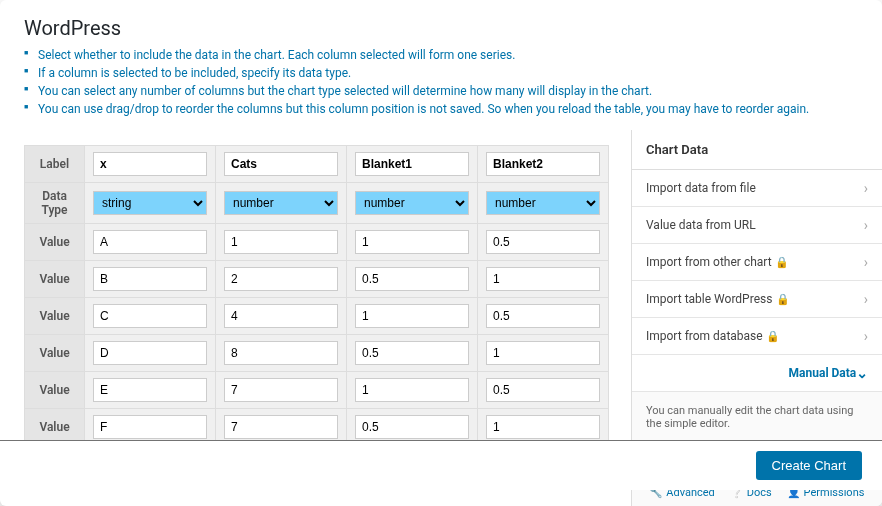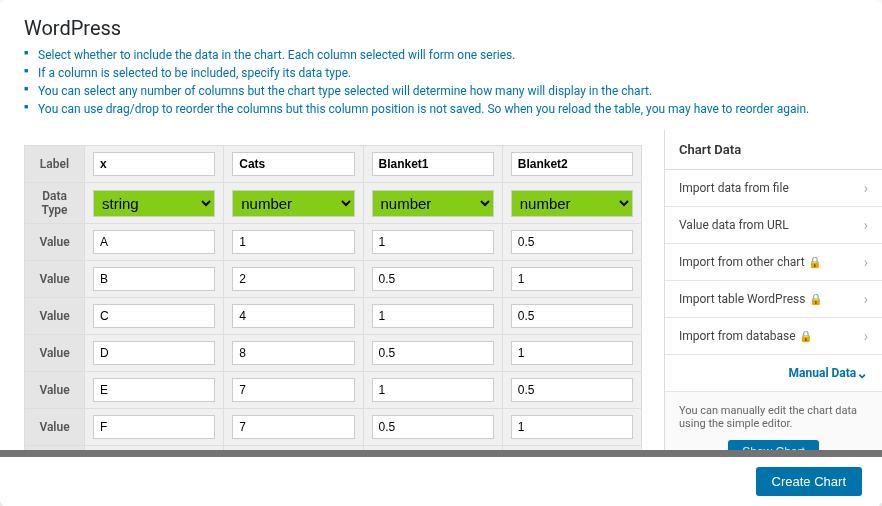--- a/index.html
+++ b/index.html
@@ -9,35 +9,35 @@
 .title { font-size: 20px; font-weight: 400; color: #23282d; margin-bottom: 8px; }
 .bullets { list-style: none; padding-left: 0; }
 .bullets li { position: relative; padding-left: 14px; margin-bottom: 4px; font-size: 12px; color: #0073aa; }
 .bullets li::before { content: "■"; position: absolute; left: 0; top: 1px; color: #0073aa; font-size: 7px; }
 .main { display: flex; height: calc(100% - 130px); }
 .table-wrap { flex: 1; padding: 0 0 0 24px; overflow: hidden; }
 .data-table { width: 100%; border-collapse: collapse; margin-top: 15px; }
 .data-table td, .data-table th { padding: 6px 8px; border: 1px solid #ddd; background: #f0f0f0; }
 .data-table .rowhead { background: #e5e5e5; text-align: center; font-size: 12px; font-weight: 600; color: #555; width: 60px; }
 .data-table input[type="text"] { width: 100%; padding: 4px 6px; border: 1px solid #ccc; font-size: 12px; background: #fff; }
-.data-table select { width: 100%; padding: 3px 4px; border: 1px solid #ccc; font-size: 15px; background: #84cc16; }
+.data-table select { width: 100%; padding: 3px 4px; border: 1px solid #ccc; font-size: 12px; background: #7dd3fc; }
 .label-row input { font-weight: 600; }
-.sidebar { width: 218px; border-left: 1px solid #ddd; display: flex; flex-direction: column; background: #fafafa; margin-left: 22px; }
+.sidebar { width: 251px; border-left: 1px solid #ddd; display: flex; flex-direction: column; background: #fafafa; margin-left: 22px; }
 .sidebar-head { padding: 12px 14px; font-weight: 600; color: #333; border-bottom: 1px solid #ddd; background: #fff; }
 .accordion-item { display: flex; align-items: center; justify-content: flex-end; padding: 10px 14px; border-bottom: 1px solid #e5e5e5; font-size: 12px; color: #444; cursor: pointer; background: #fff; }
 .accordion-item.active { color: #0073aa; font-weight: 700; }
 .accordion-item .chev { color: #aaa; font-size: 14px; }
 .accordion-item.active .chev { color: #0073aa; }
 .lock { color: #888; margin-left: 4px; font-size: 11px; }
 .accordion-body { padding: 12px 14px; font-size: 11px; color: #666; background: #fafafa; border-bottom: 1px solid #e5e5e5; }
 .show-chart-btn { display: block; margin: 10px auto 0; padding: 5px 14px; background: #0073aa; color: #e5e5e5; border: none; border-radius: 3px; font-size: 12px; cursor: pointer; }
 .sidebar-spacer { flex: 1; }
 .sidebar-links { padding: 8px 10px; display: flex; justify-content: space-around; font-size: 11px; border-top: 1px solid #e5e5e5; background: #fafafa; }
 .sidebar-links a { color: #0073aa; text-decoration: none; display: flex; align-items: center; gap: 3px; }
-.footer { position: absolute; bottom: 0; right: 0; left: 0; padding: 10px 20px; text-align: right; background: #fff; border-top: 7px solid #737373; }
+.footer { position: absolute; bottom: 16px; right: 0; left: 0; padding: 10px 20px; text-align: right; background: #fff; border-top: 1px solid #737373; }
 .create-btn { padding: 7px 16px; background: #0073aa; color: #fff; border: none; border-radius: 3px; font-size: 13px; cursor: pointer; }
 </style>
 </head>
 <body>
 
 <div class="container">
   <div class="header">
     <h1 class="title">WordPress</h1>
     <ul class="bullets" id="bullets">
         <li>Select whether to include the data in the chart. Each column selected will form one series.</li>

